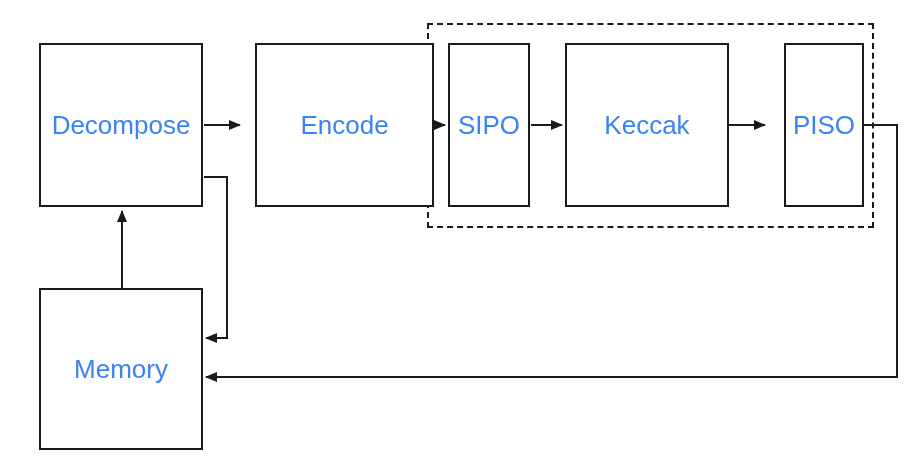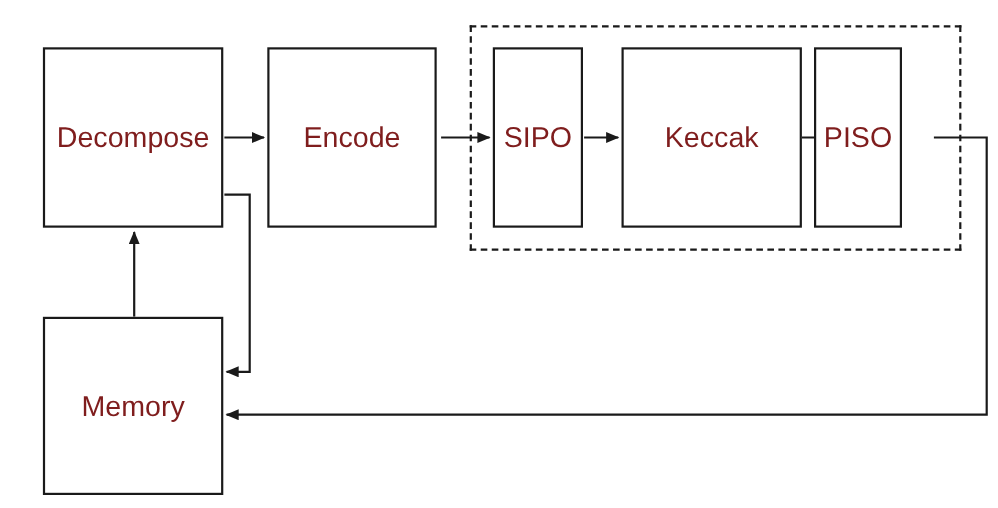--- a/index.html
+++ b/index.html
@@ -26,37 +26,37 @@
   .node {
     position: absolute;
     border: 2px solid #1a1a1a;
     background: #ffffff;
     display: flex;
     align-items: center;
     justify-content: center;
     box-sizing: border-box;
   }
   .node .label {
-    color: #7f1d1d;
+    color: #3b82f6;
     font-size: 26px;
     white-space: nowrap;
     line-height: 1;
   }
   .group-dashed {
     position: absolute;
     border: 2px dashed #1a1a1a;
     box-sizing: border-box;
     background: transparent;
   }
   
   #node-decompose { left: 39px;  top: 43px;  width: 164px; height: 164px; }
-  #node-encode    { left: 243px; top: 43px;  width: 154px; height: 164px; align-items: center; }
+  #node-encode    { left: 255px; top: 43px;  width: 179px; height: 164px; align-items: center; }
   #node-sipo      { left: 448px; top: 43px;  width: 82px;  height: 164px; }
   #node-keccak    { left: 565px; top: 43px;  width: 164px; height: 164px; }
-  #node-piso      { left: 740px; top: 43px;  width: 80px;  height: 164px; }
+  #node-piso      { left: 784px; top: 43px;  width: 80px;  height: 164px; }
   #node-memory    { left: 39px;  top: 288px; width: 164px; height: 162px; text-align: right; }
   #group-core     { left: 427px; top: 23px;  width: 447px; height: 205px; }
 </style>
 </head>
 <body>
 
 <div class="stage">
 
   <svg class="edges-layer" width="907" height="462" viewBox="0 0 907 462" xmlns="http://www.w3.org/2000/svg">
     <defs>

